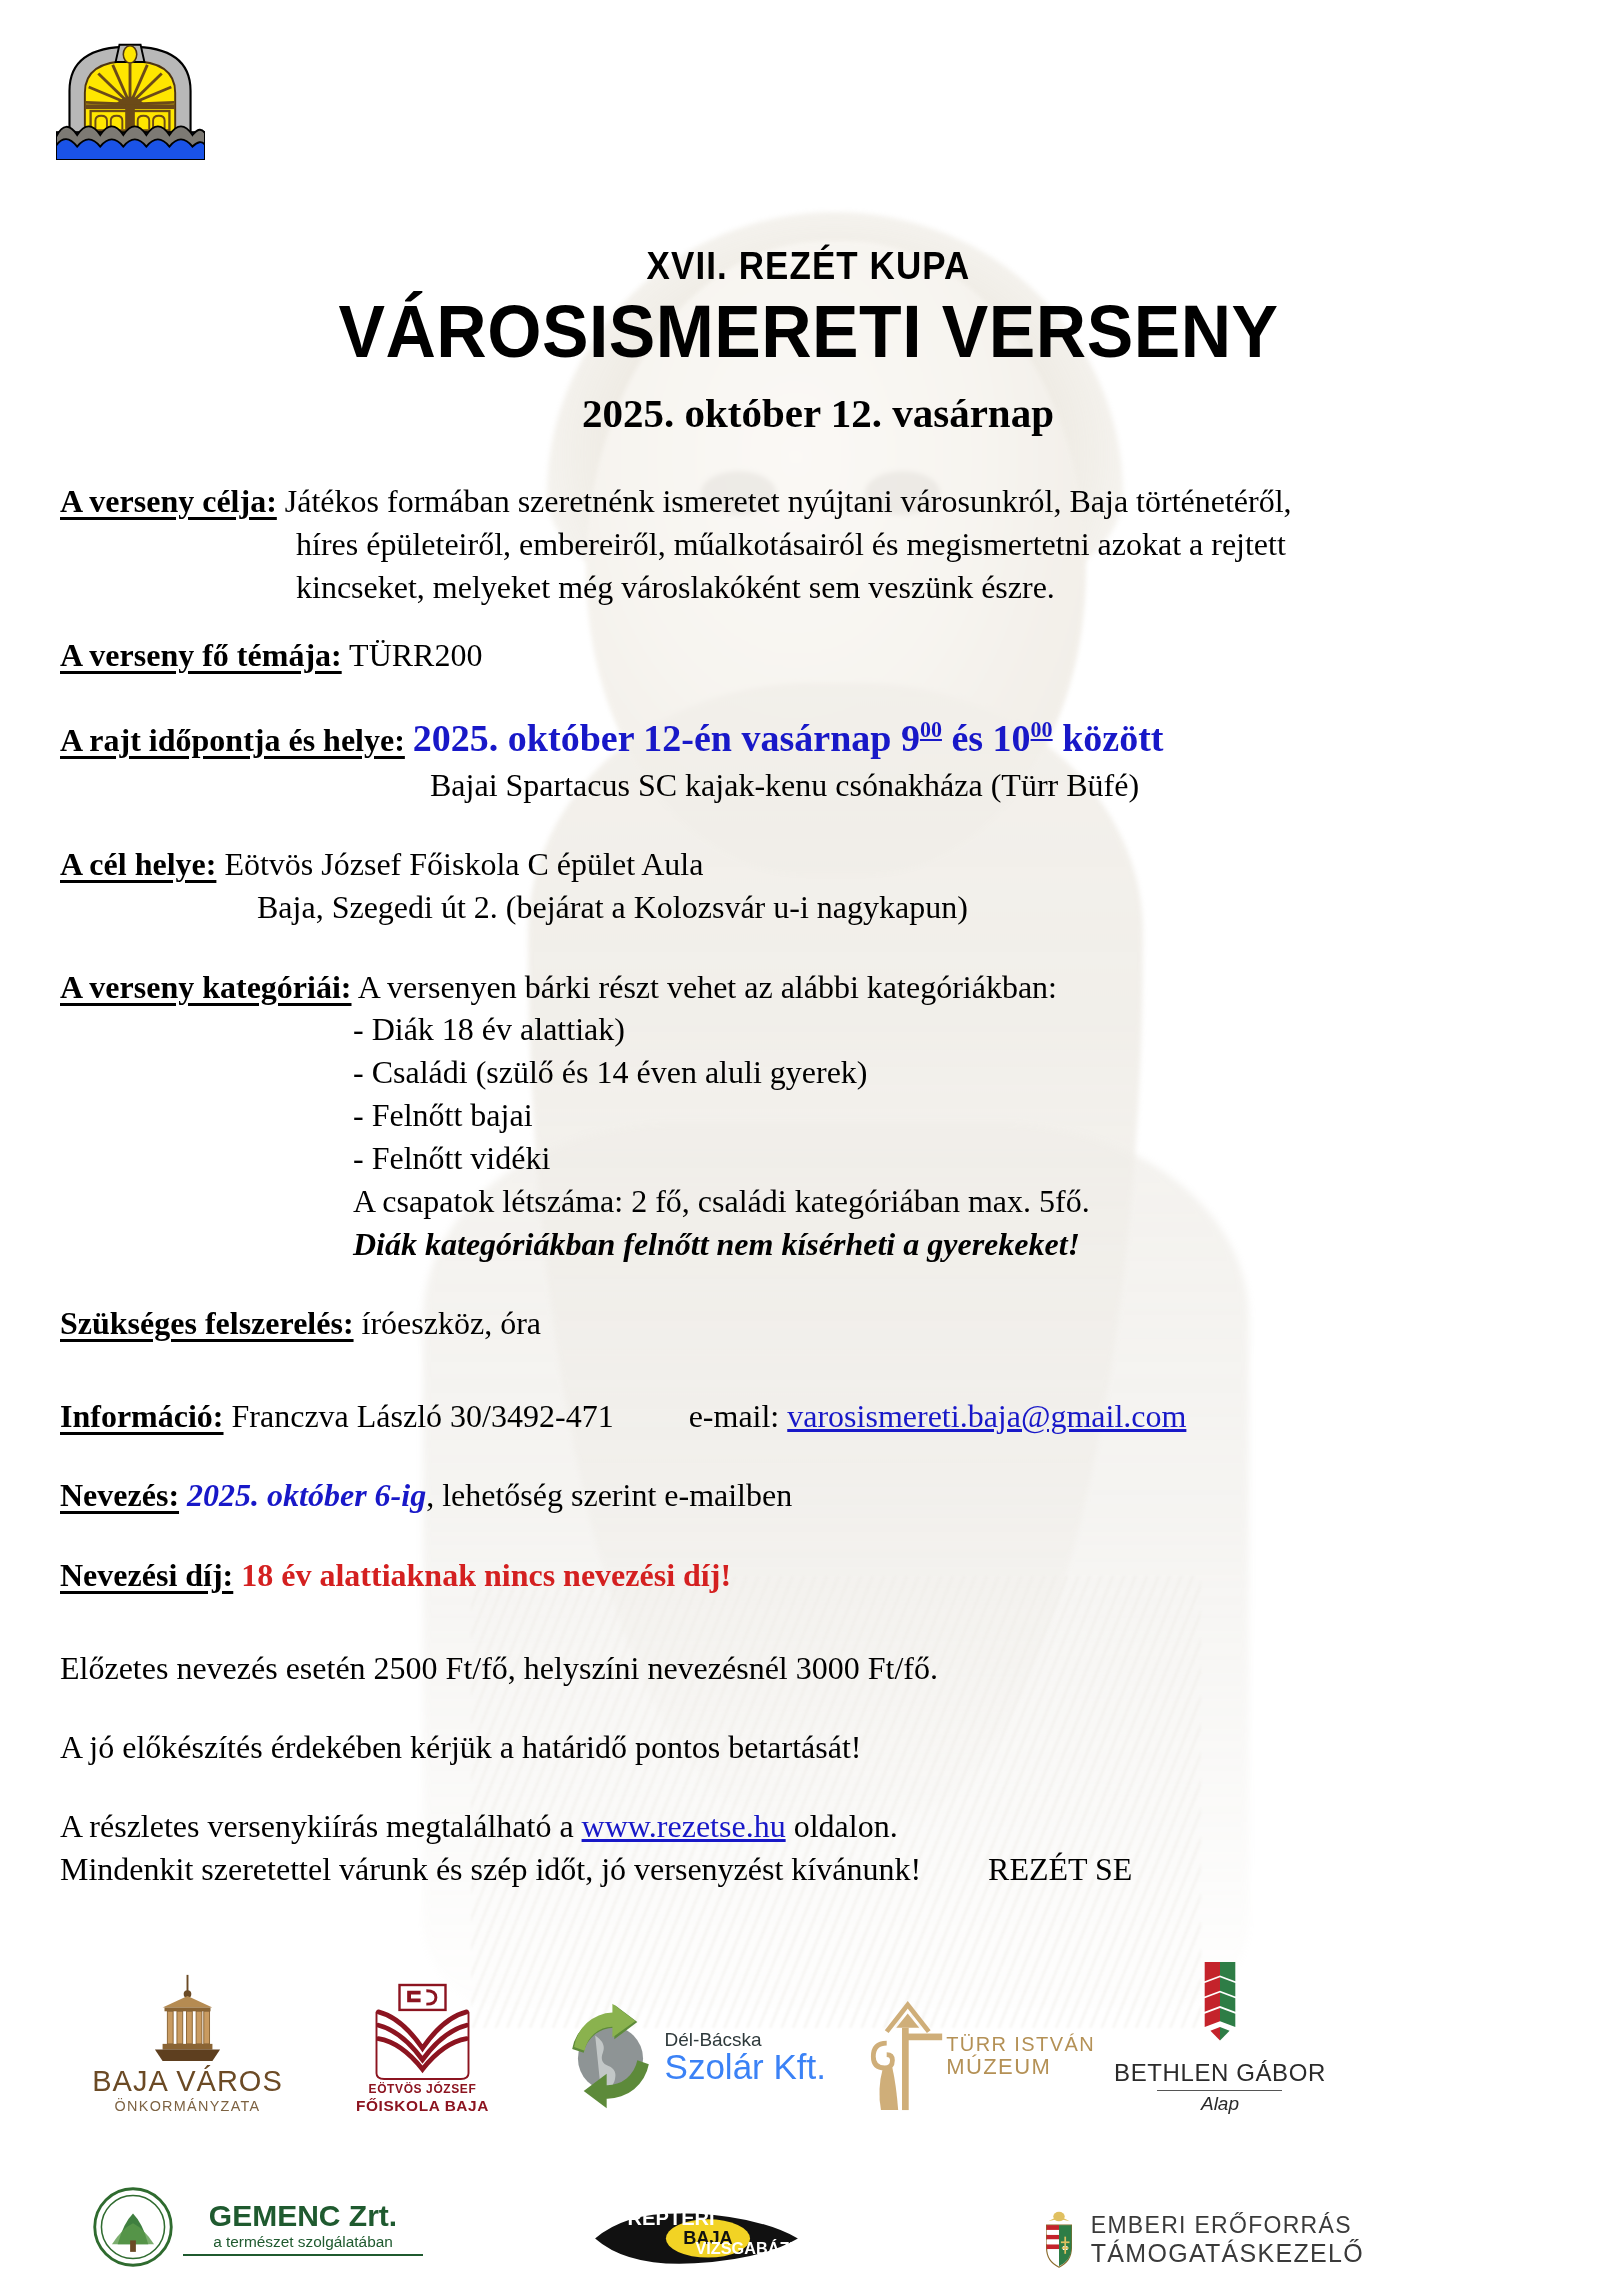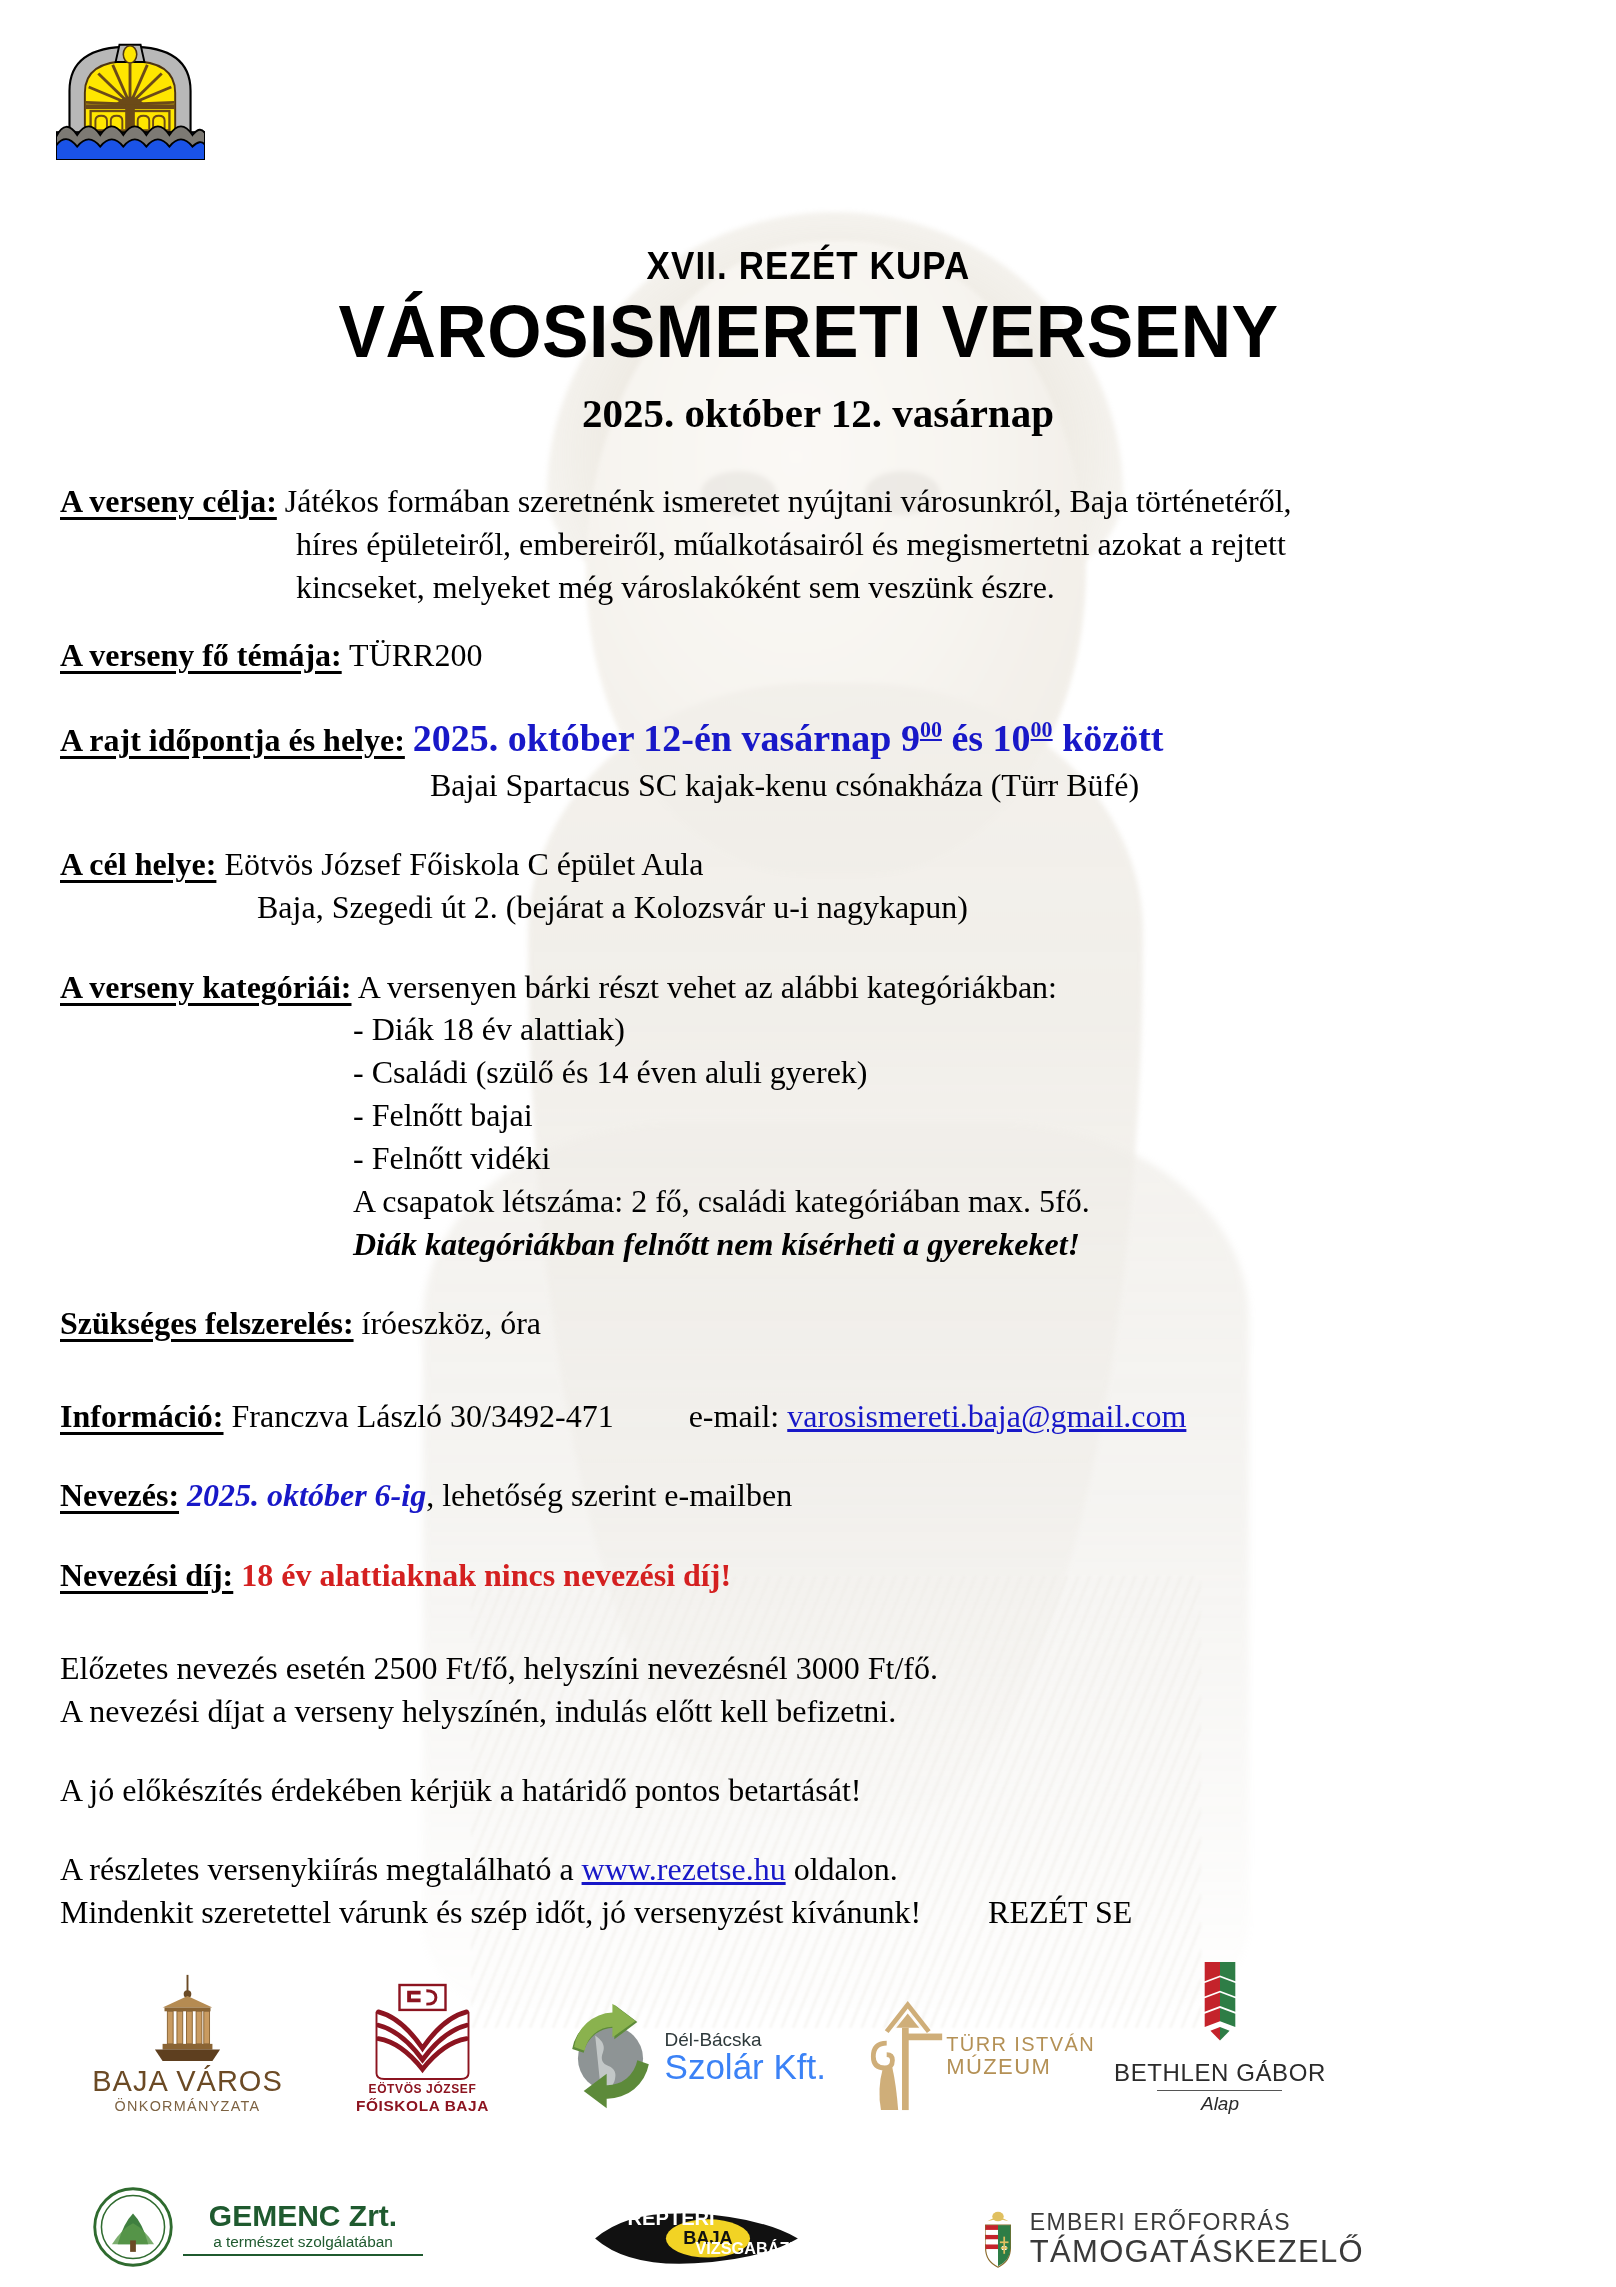--- a/index.html
+++ b/index.html
@@ -346,21 +346,20 @@
 
       <div class="blk">
         <span class="lbl">Nevezési díj:</span>
         <span class="red bold">18 év alattiaknak nincs nevezési díj!</span>
       </div>
 
       <div class="gap-md"></div>
 
       <div class="blk">
         <span class="ctr">Előzetes nevezés esetén 2500 Ft/fő, helyszíni nevezésnél 3000 Ft/fő.</span>
-        <span class="ctr">A nevezési díjat a verseny helyszínén, indulás előtt kell befizetni.</span>
       </div>
 
       <div class="gap-sm"></div>
 
       <div class="blk">A jó előkészítés érdekében kérjük a határidő pontos betartását!</div>
 
       <div class="gap-sm"></div>
 
       <div class="blk">
         <span>A részletes versenykiírás megtalálható a </span><a class="link" href="#">www.rezetse.hu</a><span> oldalon.</span>
@@ -514,21 +513,21 @@
           <path d="M23 18 L36 18 L36 42 Q36 55 23 61 Z" fill="#2e7d46"></path>
           <path d="M27 44 L32 44 L32 40 L27 40 Z" fill="#ffffff"></path>
           <rect x="28.6" y="30" width="1.8" height="18" fill="#e0c060"></rect>
           <rect x="25" y="35" width="9" height="1.8" fill="#e0c060"></rect>
           <rect x="26" y="41" width="7" height="1.8" fill="#e0c060"></rect>
           <path d="M12 14 q11 -8 22 0 q-11 -4 -22 0 z" fill="#e0c060"></path>
           <ellipse cx="23" cy="9" rx="6" ry="5" fill="#e0c060"></ellipse>
         </svg>
         <div class="sp-cap" style="text-align:left;margin-left:9.6px;">
           <div style="font-size:23px;color:#3a3a3a;letter-spacing:1.3px;">EMBERI ERŐFORRÁS</div>
-          <div style="font-size:31px;color:#3a3a3a;letter-spacing:1.3px;">TÁMOGATÁSKEZELŐ</div>
+          <div style="font-size:25px;color:#3a3a3a;letter-spacing:1.3px;">TÁMOGATÁSKEZELŐ</div>
         </div>
       </div>
     </div>
 
   </div>
 
 </div>
 
 
 </body></html>

